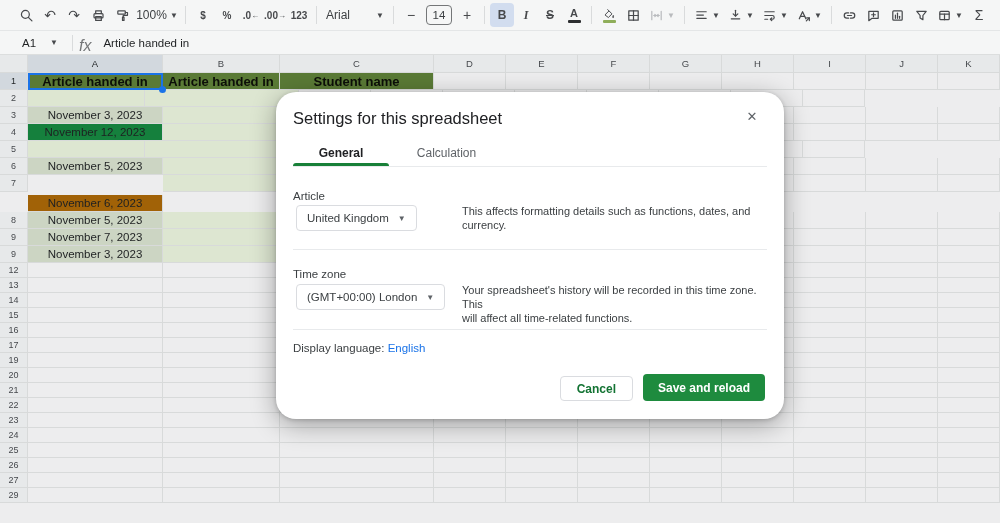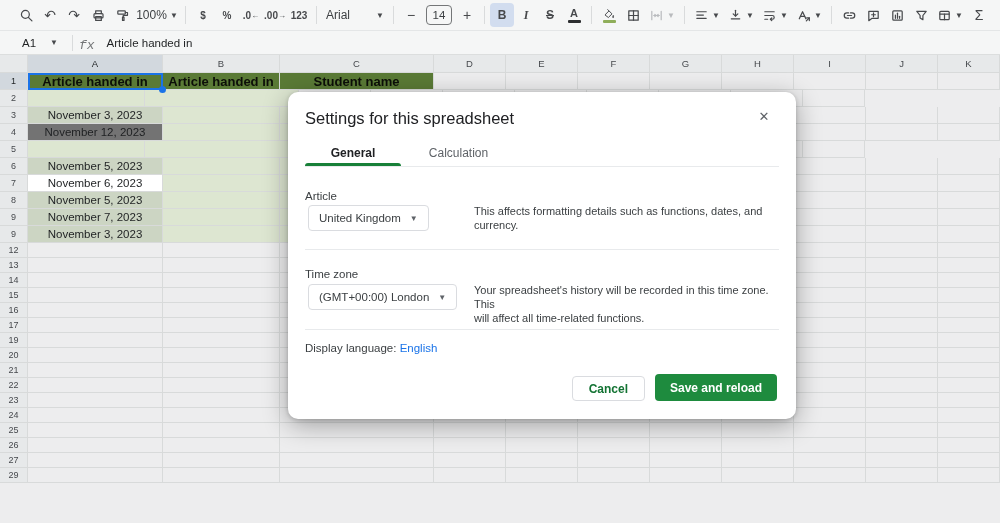--- a/index.html
+++ b/index.html
@@ -28,42 +28,42 @@
                   font-size:11.5px; color:#3d4043; margin:0 3px; }
   .small-label { font-size:10px; font-weight:bold; letter-spacing:0; }
 
   
   #formulabar { height:25px; background:#f5f6f6; border-top:1px solid #e4e6e7;
                 border-bottom:1px solid #dcdede; display:flex; align-items:center; }
   #namebox { width:62px; display:flex; align-items:center; padding-left:22px; }
   #namebox .ref { font-size:11.5px; color:#1f2123; }
   #namebox .caret { margin-left:14px; }
   .fb-sep { width:1px; height:16px; background:#d9dbdc; margin:0 6px 0 10px; }
-  #fx { font-style:italic; font-size:13px; color:#747678; font-family:Liberation Mono, monospace; margin-right:12px;margin-top:6px; }
+  #fx { font-style:italic; font-size:16px; color:#747678; font-family:Liberation Sans, sans-serif; margin-right:12px;margin-top:6px; }
   #formula-value { font-size:11.5px; color:#1f2123; }
 
   
   #grid { position:absolute; top:55px; left:0; width:1000px; height:468px; overflow:hidden;
           background:#ededee; }
   .g-row { display:flex; }
   .g-cell { flex:0 0 auto; border-right:1px solid #d8dada; border-bottom:1px solid #d8dada;
             background:#ededee; overflow:hidden; display:flex; align-items:center;
             justify-content:center; }
   .g-colhead { background:#e7e9ea; font-size:9.5px; color:#46494d; }
   .g-rowhead { background:#e7e9ea; font-size:9px; color:#46494d; }
   .g-head-sel { background:#d2d8de; color:#1d2022; }
   .g-green { font-weight:bold; font-size:13px; color:#0c0e08; }
   .g-date { font-size:11.5px; color:#1e2022; }
   .g-a1 { outline:2px solid #1a73e8; outline-offset:-2px; }
   #fill-handle { position:absolute; left:159px; top:86px; width:7px; height:7px; border-radius:50%;
                  background:#1a73e8; z-index:3; }
 
   
-  #dialog { position:absolute; left:288px; top:92px; width:508px; height:327px; background:#fff;
-            border-radius:10px; box-shadow:0 6px 26px rgba(0,0,0,.33), 0 1px 4px rgba(0,0,0,.18);
+  #dialog { position:absolute; left:276px; top:92px; width:508px; height:327px; background:#fff;
+            border-radius:20px; box-shadow:0 6px 26px rgba(0,0,0,.33), 0 1px 4px rgba(0,0,0,.18);
             z-index:10; }
   #dlg-title { position:absolute; left:17px; top:17px; font-size:16.5px; color:#202124; }
   #dlg-close { position:absolute; right:22px; top:14px; font-size:13px; color:#5f6368; width:20px;
                height:20px; display:flex; align-items:center; justify-content:center; }
   .tabs { position:absolute; left:17px; top:50px; display:flex; }
   .tab { height:21px; display:flex; align-items:center; justify-content:center; font-size:12px; }
   .tab.active { color:#202124; font-weight:bold; width:96px; }
   .tab.inactive { color:#5f6368; width:115px; }
   #tab-divider { position:absolute; left:17px; right:17px; top:74px; height:1px; background:#e8eaec; }
   #tab-underline { position:absolute; left:17px; top:71px; width:96px; height:3px;
@@ -329,21 +329,21 @@
         <div class="g-cell " style="width: 72px; height: 17px;"></div>
         <div class="g-cell " style="width: 72px; height: 17px;"></div>
         <div class="g-cell " style="width: 72px; height: 17px;"></div>
         <div class="g-cell " style="width: 72px; height: 17px;"></div>
         <div class="g-cell " style="width: 72px; height: 17px;"></div>
         <div class="g-cell " style="width: 72px; height: 17px;"></div>
         <div class="g-cell " style="width: 62px; height: 17px;"></div>
       </div>
       <div class="g-row">
         <div class="g-cell g-rowhead" style="width: 28px; height: 17px;">4</div>
-        <div class="g-cell g-date" style="width: 135px; height: 17px; background: #737373;">November 12, 2023</div>
+        <div class="g-cell g-date" style="width: 135px; height: 17px; background: #15803d;">November 12, 2023</div>
         <div class="g-cell " style="width: 117px; height: 17px; background: rgb(221, 230, 209);"></div>
         <div class="g-cell " style="width: 154px; height: 17px; background: rgb(221, 230, 209);"></div>
         <div class="g-cell " style="width: 72px; height: 17px;"></div>
         <div class="g-cell " style="width: 72px; height: 17px;"></div>
         <div class="g-cell " style="width: 72px; height: 17px;"></div>
         <div class="g-cell " style="width: 72px; height: 17px;"></div>
         <div class="g-cell " style="width: 72px; height: 17px;"></div>
         <div class="g-cell " style="width: 72px; height: 17px;"></div>
         <div class="g-cell " style="width: 72px; height: 17px;"></div>
         <div class="g-cell " style="width: 62px; height: 17px;"></div>
@@ -370,21 +370,21 @@
         <div class="g-cell " style="width: 72px; height: 17px;"></div>
         <div class="g-cell " style="width: 72px; height: 17px;"></div>
         <div class="g-cell " style="width: 72px; height: 17px;"></div>
         <div class="g-cell " style="width: 72px; height: 17px;"></div>
         <div class="g-cell " style="width: 72px; height: 17px;"></div>
         <div class="g-cell " style="width: 72px; height: 17px;"></div>
         <div class="g-cell " style="width: 62px; height: 17px;"></div>
       </div>
       <div class="g-row">
         <div class="g-cell g-rowhead" style="width: 28px; height: 17px;">7</div>
-        <div class="g-cell g-date" style="width: 135px; height: 17px; background: #ffffff;">November 6, 2023</div>
+        <div class="g-cell g-date" style="width: 135px; height: 17px; background: #a16207; margin-top: 20px;">November 6, 2023</div>
         <div class="g-cell " style="width: 117px; height: 17px; background: rgb(221, 230, 209);"></div>
         <div class="g-cell " style="width: 154px; height: 17px; background: rgb(221, 230, 209);"></div>
         <div class="g-cell " style="width: 72px; height: 17px;"></div>
         <div class="g-cell " style="width: 72px; height: 17px;"></div>
         <div class="g-cell " style="width: 72px; height: 17px;"></div>
         <div class="g-cell " style="width: 72px; height: 17px;"></div>
         <div class="g-cell " style="width: 72px; height: 17px;"></div>
         <div class="g-cell " style="width: 72px; height: 17px;"></div>
         <div class="g-cell " style="width: 72px; height: 17px;"></div>
         <div class="g-cell " style="width: 62px; height: 17px;"></div>

